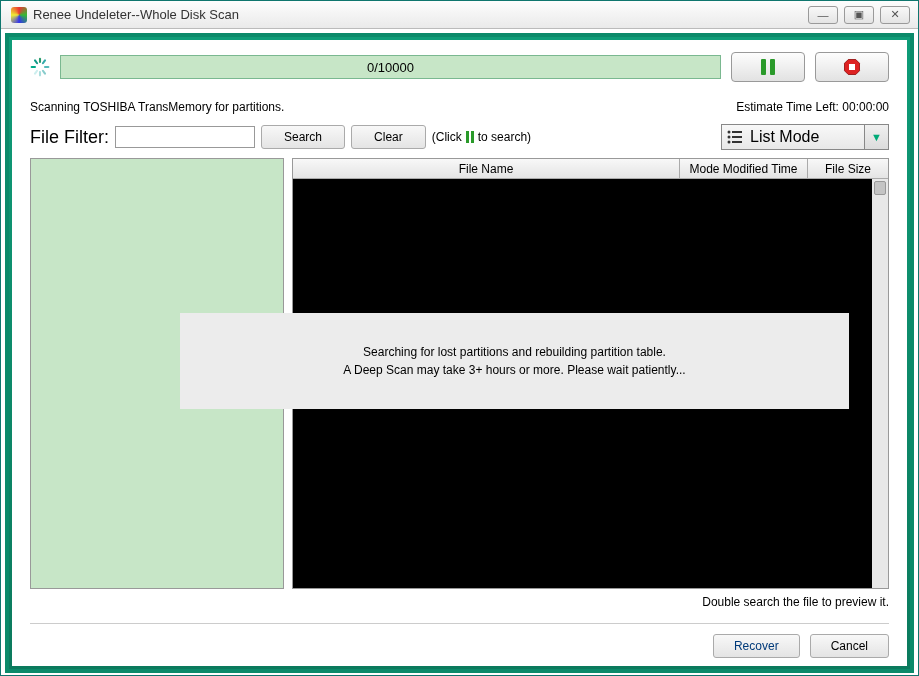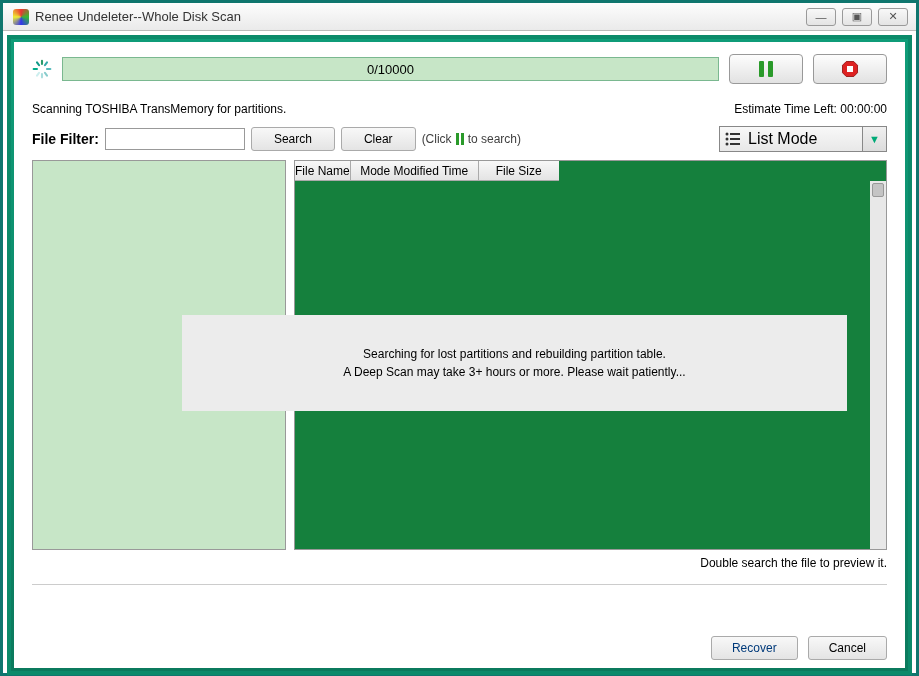--- a/index.html
+++ b/index.html
@@ -1,18 +1,18 @@
 <!DOCTYPE html>
 <html><head>
 <meta charset="utf-8">
 <style>
 * { box-sizing: border-box; margin: 0; padding: 0; }
 body { font-family: Arial, sans-serif; font-size: 12px; background: #fff; width: 919px; height: 676px; overflow: hidden; }
 
-.window { border: 3px solid #0f766e; background: #fff; width: 919px; height: 676px; position: relative; }
+.window { border: 1px solid #0f766e; background: #fff; width: 919px; height: 676px; position: relative; }
 
 .titlebar { height: 28px; display: flex; align-items: center; background: linear-gradient(#fdfdfd,#eaeaea); border-bottom: 1px solid #bbb; padding: 0 4px; }
 .titlebar .app-icon { width: 16px; height: 16px; margin: 0 6px; background: conic-gradient(#e33,#3b3,#33e,#ee3,#e33); border-radius: 3px; }
 .titlebar .title { color: #333; font-size: 13px; }
 .titlebar .spacer { flex: 1; }
 .win-controls { display: flex; gap: 6px; margin-right: 4px; }
 .win-btn { width: 30px; height: 18px; border: 1px solid #9a9a9a; border-radius: 3px; background: linear-gradient(#f8f8f8,#e4e4e4); display:flex; align-items:center; justify-content:center; font-size:11px; color:#555; cursor:pointer; }
 
 .frame { margin: 4px; border: 4px solid #0b8a6a; background: linear-gradient(#0f9c78,#0b7a5d); height: 640px; padding: 3px; }
 .inner { background: #fff; height: 100%; padding: 12px 18px 8px 18px; display:flex; flex-direction:column; }
@@ -25,50 +25,50 @@
 .pause-glyph { display:flex; gap:4px; }
 .pause-glyph span { width:5px; height:16px; background:#2a9a2a; border-radius:1px; }
 .stop-glyph { width:18px; height:18px; }
 
 .status-row { display:flex; margin-top:18px; font-size:12px; }
 .status-row .left { flex:1; }
 .status-row .mid { width:200px; text-align:right; padding-right:12px; }
 .status-row .right { width:170px; text-align:right; }
 
 .filter-row { display:flex; align-items:center; gap:6px; margin-top:10px; }
-.filter-label { font-weight:bold; font-size:14px; }
+.filter-label { font-weight:normal; font-size:18px; }
 .filter-input { width:140px; height:22px; border:1px solid #999; background:#fff; padding:0 4px; }
 .btn { height:24px; border:1px solid #aaa; background:linear-gradient(#f8f8f8,#e4e4e4); border-radius:3px; padding:0 22px; cursor:pointer; font-size:12px;text-align:center; }
-.hint { font-size:12px; color:#404040; display:flex; align-items:center; gap:4px; }
+.hint { font-size:12px; color:#000000; display:flex; align-items:center; gap:4px; }
 .hint .mini-pause { display:inline-flex; gap:2px; }
 .hint .mini-pause span { width:3px; height:12px; background:#2a9a2a; }
 .filter-spacer { flex:1; }
 .listmode { width:168px; height:26px; border:1px solid #888; display:flex; align-items:center; background:linear-gradient(#f8f8f8,#e8e8e8); cursor:pointer; }
 .listmode .lm-icon { width:26px; display:flex; align-items:center; justify-content:center; }
 .listmode .lm-text { flex:1; font-size:16px; padding-left:2px; }
 .listmode .lm-arrow { width:24px; border-left:1px solid #888; text-align:center; color:#0a7; font-size:11px; background:linear-gradient(#f0f0f0,#dcdcdc); height:100%; display:flex; align-items:center; justify-content:center; }
 
 .panels { display:flex; gap:8px; margin-top:8px; flex:1; min-height:0; position:relative; }
 .tree-panel { width:254px; border:1px solid #999; background:#c7e6c7; }
-.file-panel { flex:1; display:flex; flex-direction:row; border:1px solid #999; background:#15803d; position:relative; }
+.file-panel { flex:1; display:flex; flex-direction:column; border:1px solid #999; background:#000000; position:relative; }
 .col-header { display:flex; height:20px; background:linear-gradient(#f8f8f8,#e4e4e4); border-bottom:1px solid #aaa; }
 .col { border-right:1px solid #aaa; display:flex; align-items:center; justify-content:center; font-size:12px; cursor:pointer; }
 .col.fn { flex:1; }
 .col.mt { width:128px; }
 .col.fs { width:80px; border-right:none; }
 .file-body { flex:1; position:relative; overflow:auto; }
 .scrollbar-track { position:absolute; right:0; top:20px; bottom:0; width:16px; background:#e8e8e8; }
 .scrollbar-thumb { position:absolute; top:2px; right:2px; left:2px; height:14px; background:#c4c4c4; border:1px solid #999; border-radius:2px; }
 
 .overlay-msg { position:absolute; left:150px; right:40px; top:155px; background:#ececec; padding:30px 20px; text-align:center; font-size:12px; line-height:1.5; z-index:10; }
 
 .preview-hint { text-align:right; font-size:12px; margin-top:6px; }
 .divider { border-top:1px solid #ccc; margin:14px 0 10px 0; }
 .action-row { display:flex; justify-content:flex-end; gap:10px; }
-.action-row .btn { padding:0 20px; height:24px;margin-top:41px; }
+.action-row .btn { padding:0 20px; height:24px; }
 .btn.primary { color:#003a7a; }
 </style>
 </head>
 <body>
 
 <div class="window">
 
   <div class="titlebar">
     <div class="app-icon"></div>
     <div class="title">Renee Undeleter--Whole Disk Scan</div>

